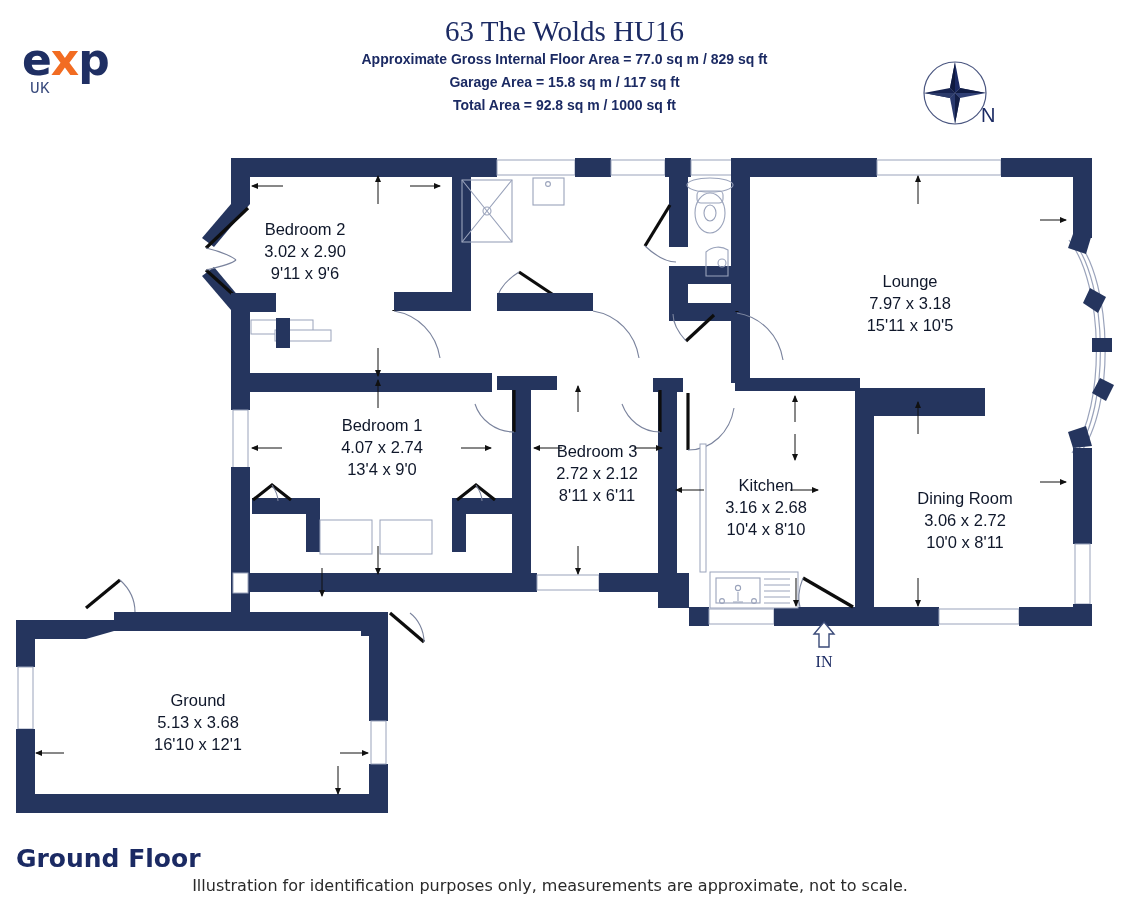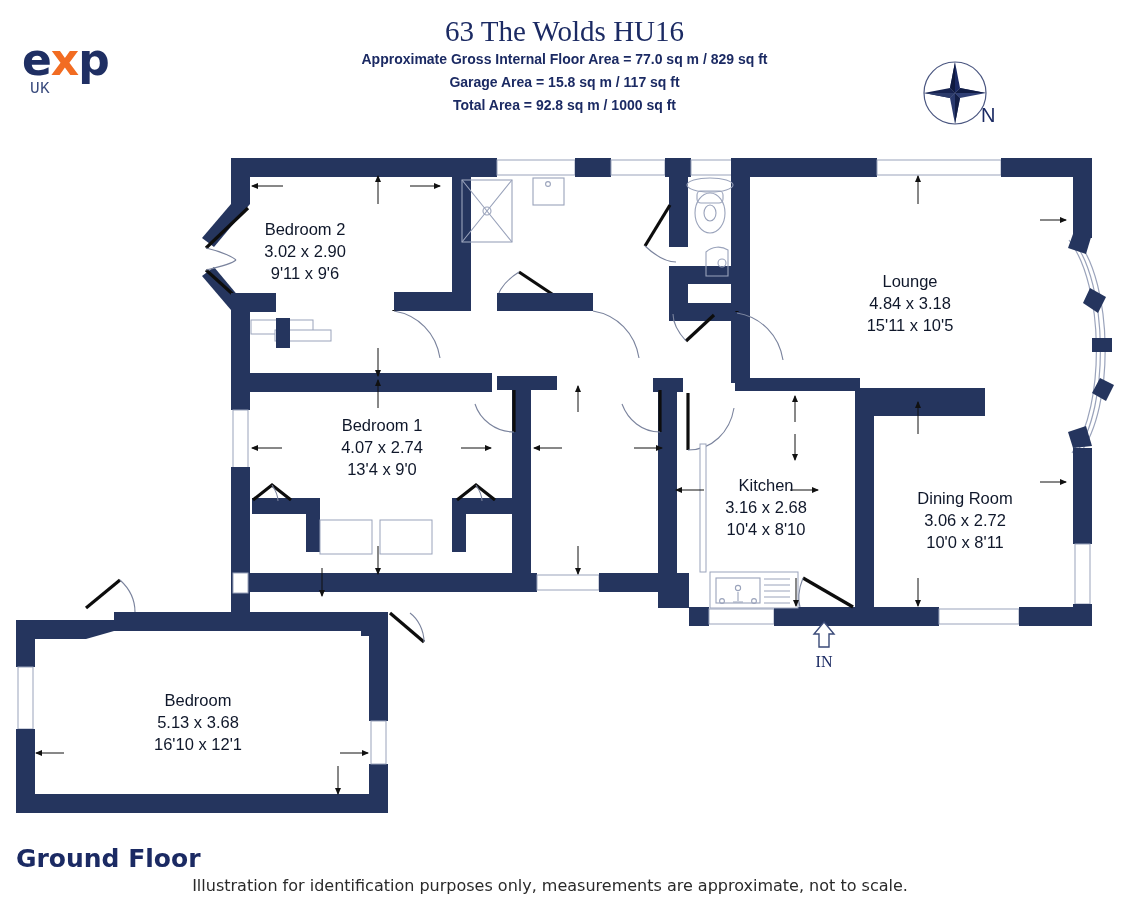--- a/index.html
+++ b/index.html
@@ -446,41 +446,46 @@
     <span class="rdim">3.02 x 2.90</span>
     <span class="rdim">9'11 x 9'6</span>
   </div>
 
   <div class="room-label" style="left:312px; top:406px; width:140px;">
     <span class="rname">Bedroom 1</span>
     <span class="rdim">4.07 x 2.74</span>
     <span class="rdim">13'4 x 9'0</span>
   </div>
 
+  <div class="room-label" style="left:527px; top:432px; width:140px;">
+    <span class="rname">Bedroom 3</span>
+    <span class="rdim">2.72 x 2.12</span>
+    <span class="rdim">8'11 x 6'11</span>
+  </div>
 
   <div class="room-label" style="left:701px; top:466px; width:130px;">
     <span class="rname">Kitchen</span>
     <span class="rdim">3.16 x 2.68</span>
     <span class="rdim">10'4 x 8'10</span>
   </div>
 
   <div class="room-label" style="left:840px; top:246px; width:140px;margin-top:16px;">
     <span class="rname">Lounge</span>
-    <span class="rdim">4.84 x 3.18</span>
+    <span class="rdim">7.97 x 3.18</span>
     <span class="rdim">15'11 x 10'5</span>
   </div>
 
   <div class="room-label" style="left:889px; top:479px; width:152px;">
     <span class="rname">Dining Room</span>
     <span class="rdim">3.06 x 2.72</span>
     <span class="rdim">10'0 x 8'11</span>
   </div>
 
   <div class="room-label" style="left:124px; top:681px; width:148px;">
-    <span class="rname">Bedroom</span>
+    <span class="rname">Ground</span>
     <span class="rdim">5.13 x 3.68</span>
     <span class="rdim">16'10 x 12'1</span>
   </div>
 
   <div id="entry-marker">
     <svg width="26" height="28" viewBox="0 0 26 28">
       <polygon points="13,2 23,14 18,14 18,27 8,27 8,14 3,14" fill="#ffffff" stroke="#3a4a78" stroke-width="1.4"></polygon>
     </svg>
     <div class="in-text">IN</div>
   </div>

